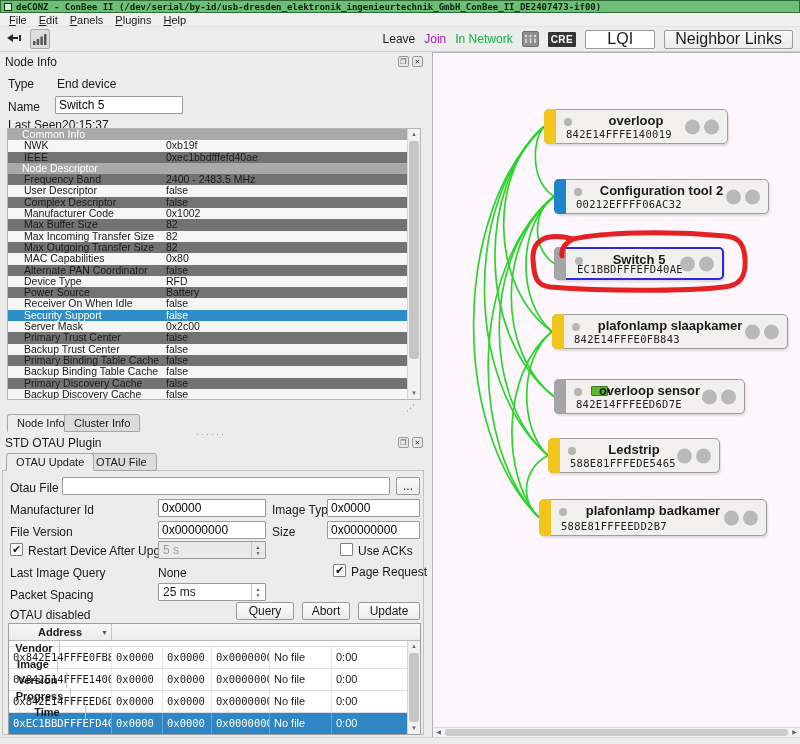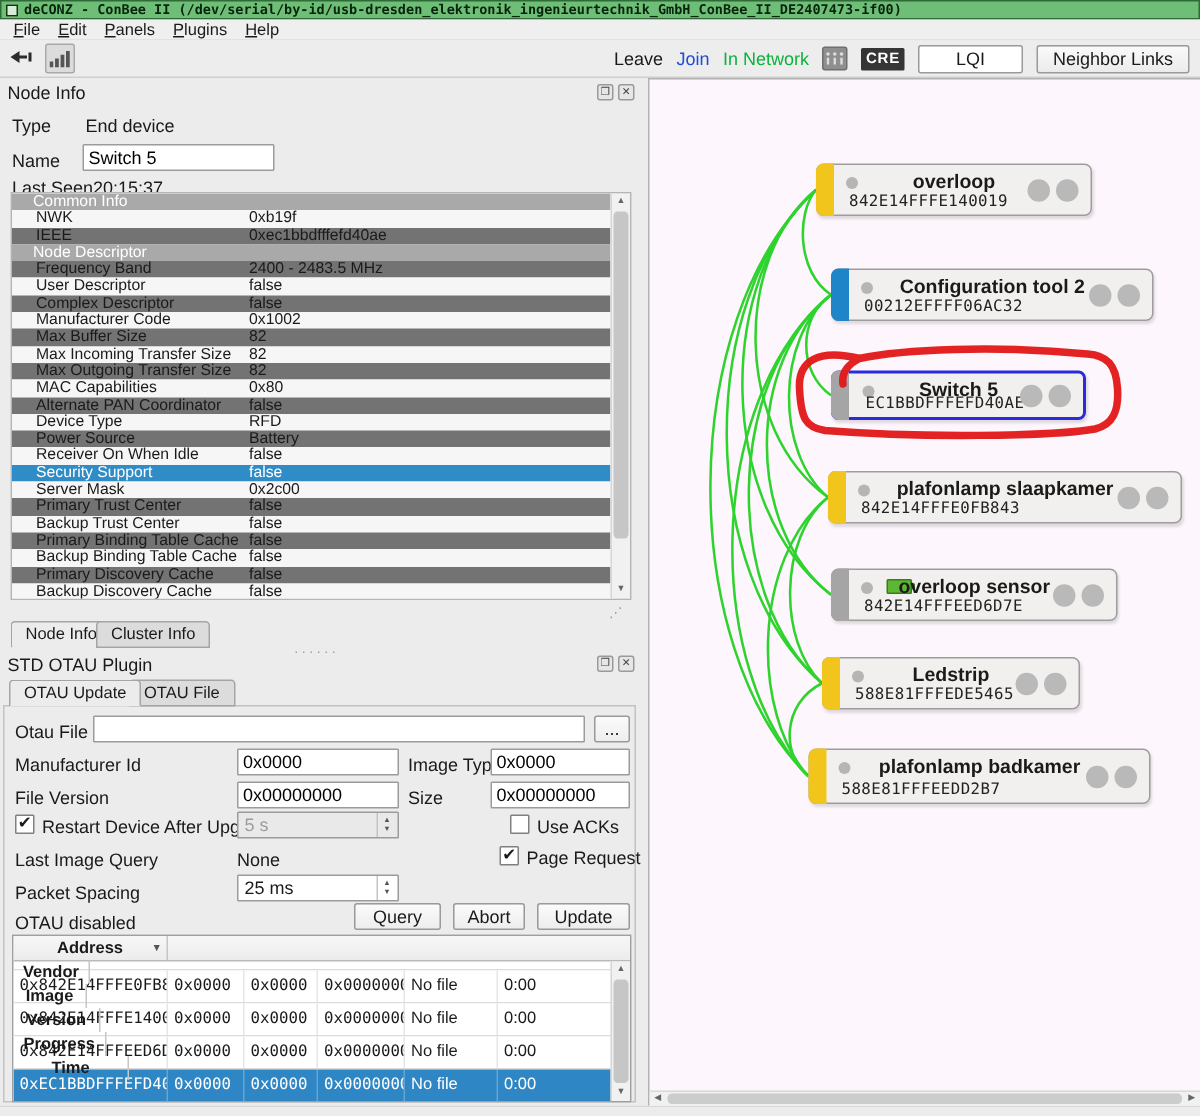--- a/index.html
+++ b/index.html
@@ -15,26 +15,26 @@
   
   .menubar { height:14px; background:#efefef; display:flex; align-items:center; padding-left:4px; gap:2px; border-bottom:1px solid #e2e2e2; }
   .menubar .mitem { font-size:11px; padding:0 5px; cursor:default; }
   .menubar .mitem u { text-decoration:underline; }
 
   
   .toolbar { height:25px; background:#ededed; border-bottom:1px solid #cfcfcf; position:relative; }
   .tb-left { position:absolute; left:5px; top:2px; display:flex; align-items:center; gap:7px; }
   .tb-right { position:absolute; right:7px; top:2px; display:flex; align-items:center; gap:9px; height:20px; }
   .tb-label { font-size:12px; }
-  .tb-label.disabled { color:#1d4ed8; }
+  .tb-label.disabled { color:#a21caf; }
   .tb-label.green { color:#0cb33c; }
   .icon-btn { width:20px; height:20px; background:#dcdcdc; border:1px solid #a9a9a9; border-radius:2px; display:flex; align-items:center; justify-content:center; }
   .netind { width:17px; height:16px; background:#8f8f8f; border:1px solid #6f6f6f; border-radius:2px; display:flex; align-items:center; justify-content:center; }
   .cre-badge { background:#353535; color:#fff; font-weight:bold; font-size:10px; padding:2px 3px; border-radius:1px; letter-spacing:0.5px; }
-  .tb-btn { height:19px; border:1px solid #9a9a9a; border-radius:2px; background:linear-gradient(#fafafa,#ebebeb); font-size:12px; padding:0 10px; display:flex; align-items:center; }
+  .tb-btn { height:19px; border:1px solid #9a9a9a; border-radius:2px; background:linear-gradient(#fafafa,#ebebeb); font-size:16px; padding:0 10px; display:flex; align-items:center; }
   .tb-btn.checked { background:#ffffff; }
 
   
   .main { display:flex; height:685px; }
   .left-dock { width:427px; position:relative; background:#ececec; flex:0 0 auto; }
   .v-splitter { width:5px; background:#ececec; flex:0 0 auto; }
   .graph-area { flex:1; position:relative; background:#fdf6fc; border-left:1px solid #b2b2b2; border-top:1px solid #b2b2b2; overflow:hidden; }
 
   
   .panel-header { position:absolute; left:0; right:0; height:16px; }

